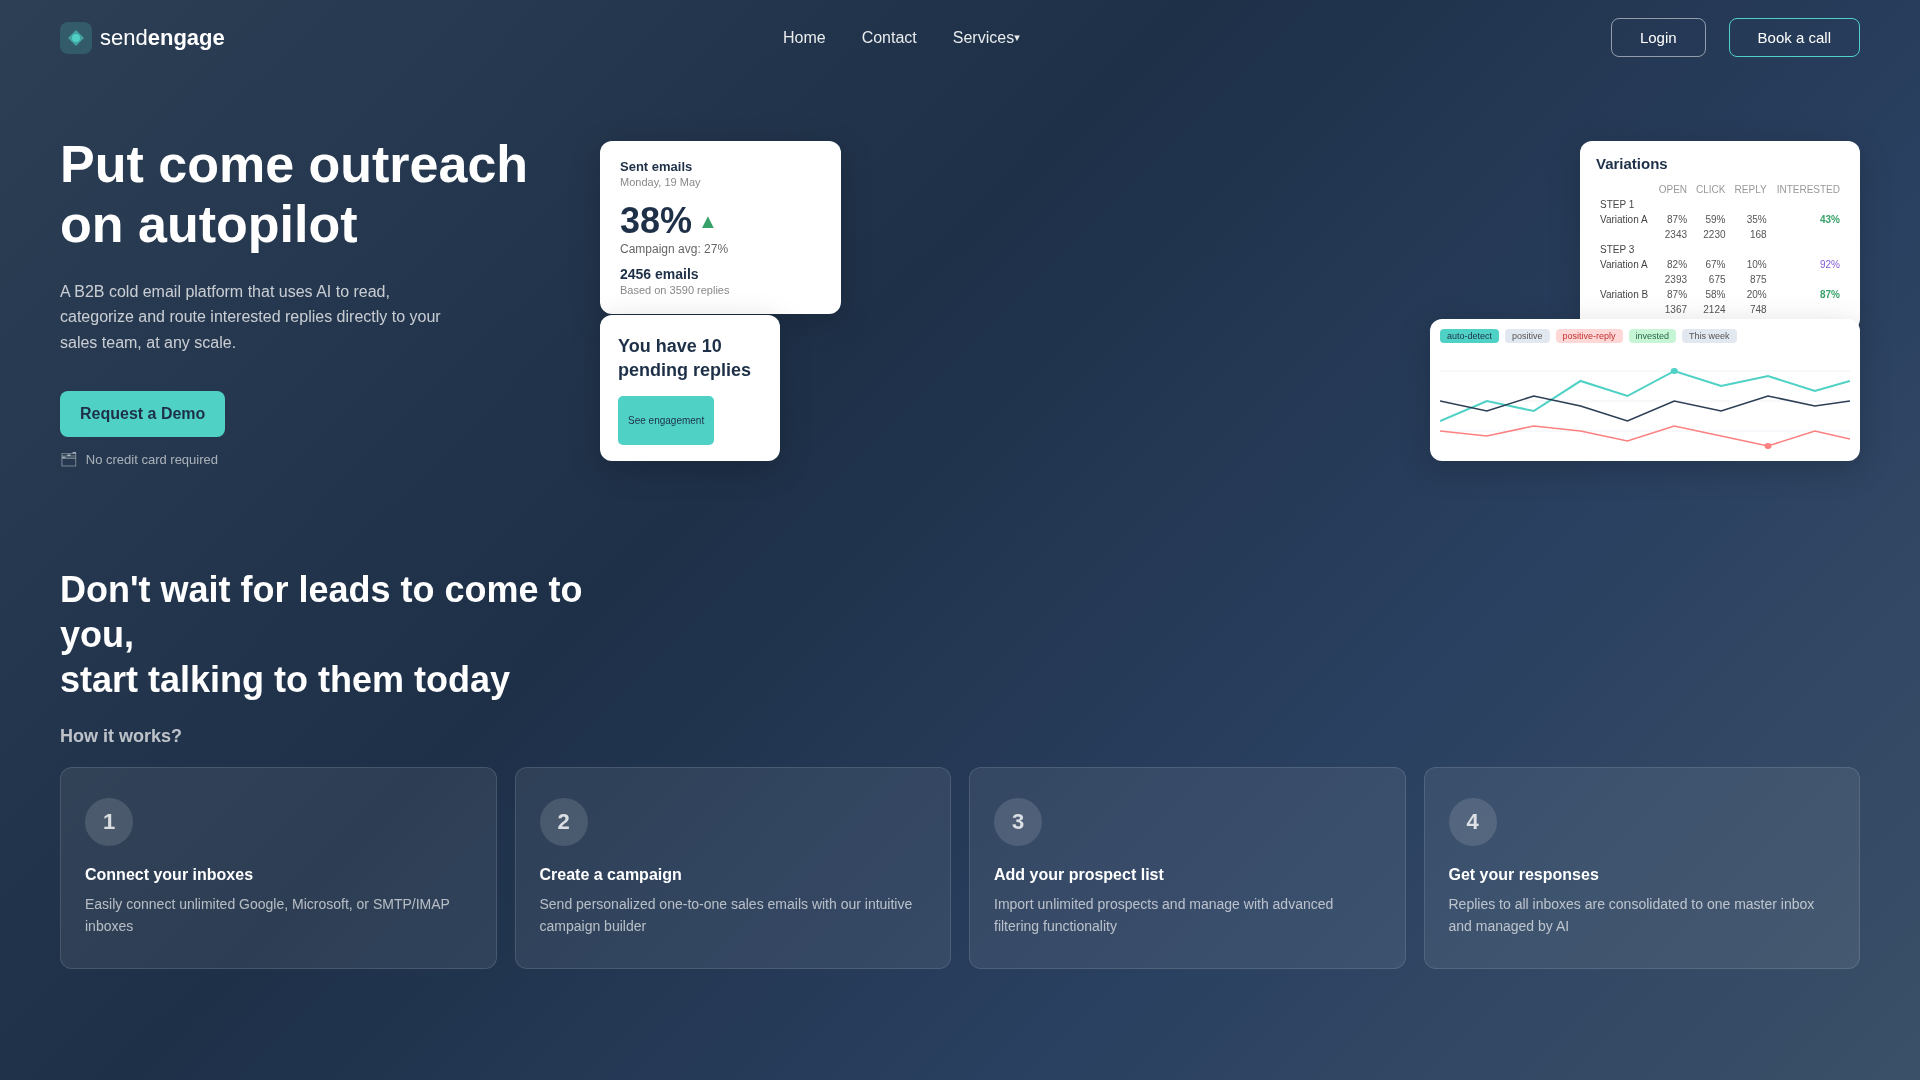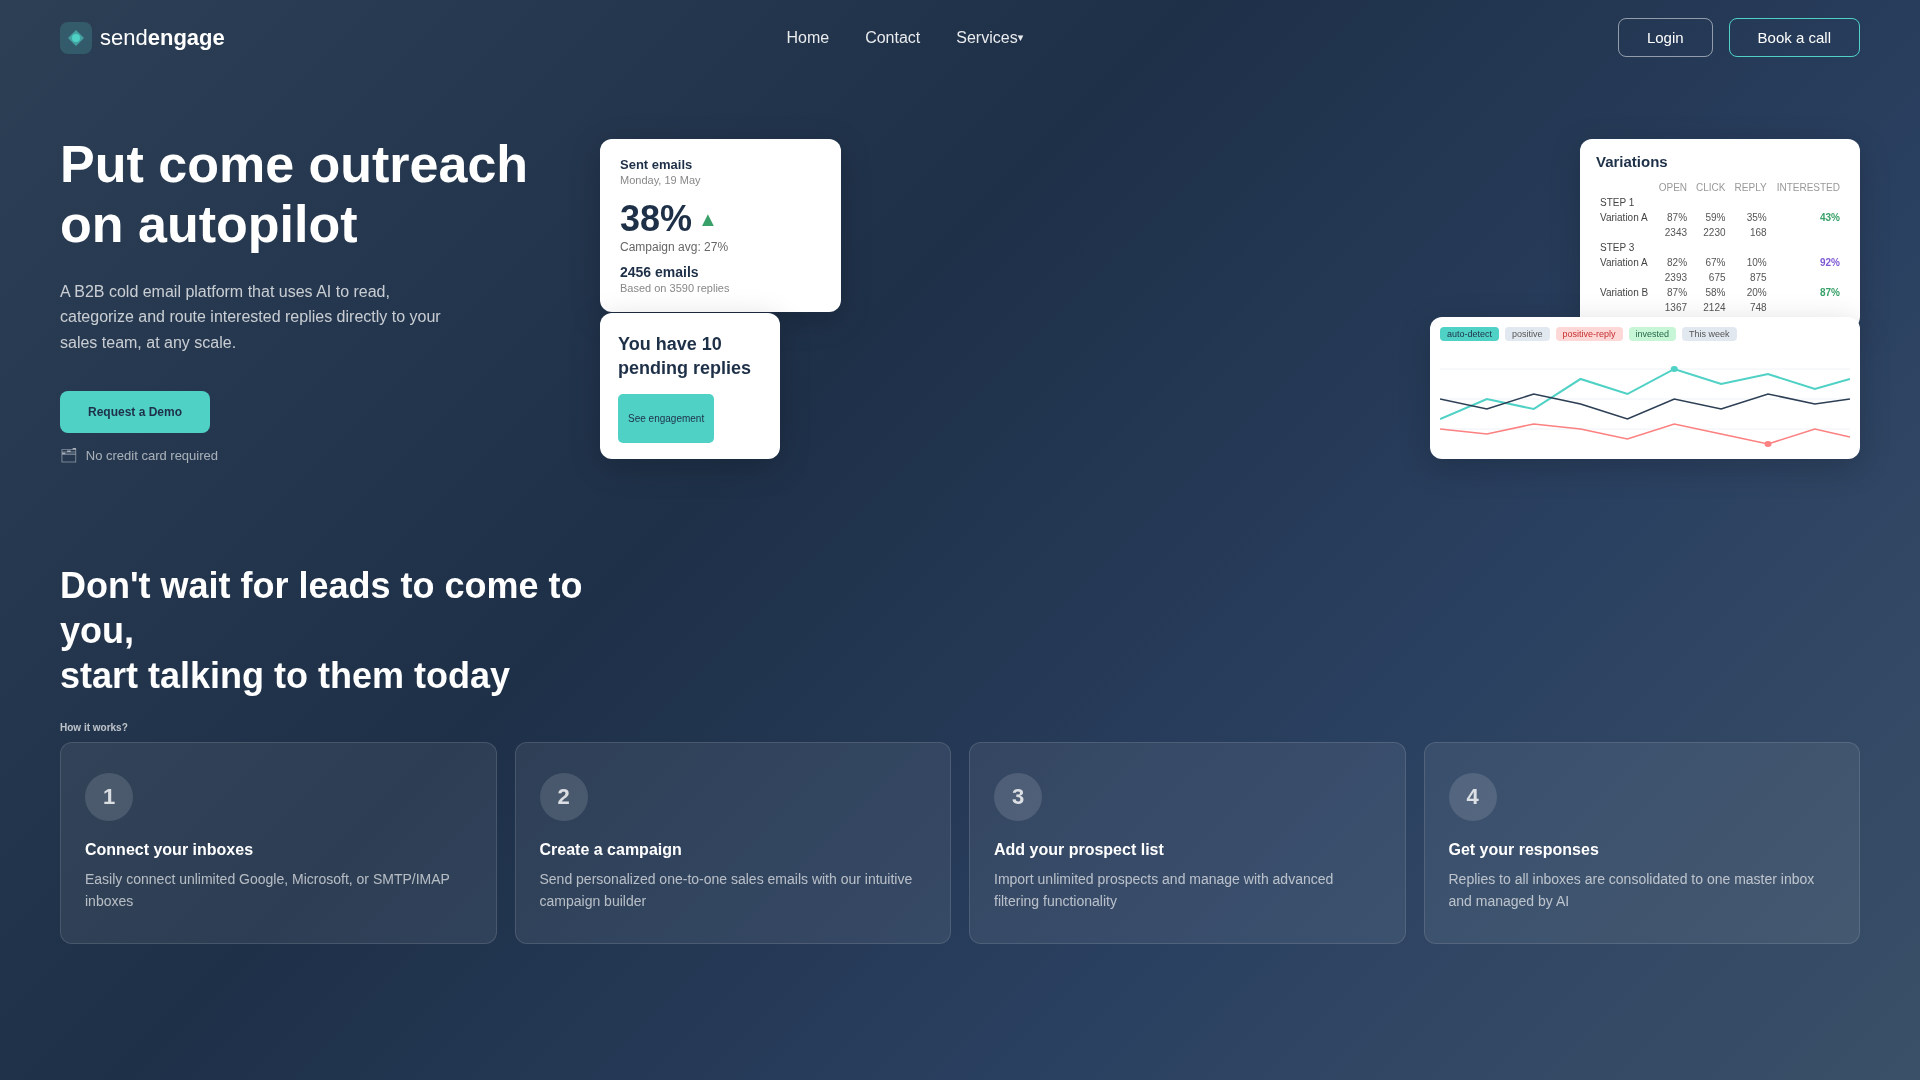--- a/index.html
+++ b/index.html
@@ -48,21 +48,21 @@
     .services-link {
       display: flex;
       align-items: center;
       gap: 0;
       cursor: pointer;
     }
     .chevron-icon { font-size: 11px; }
     .nav-actions {
       display: flex;
       align-items: center;
-      gap: 16px;
+      gap: 23px;
       padding-left: 33px;
     }
     .btn-login {
       padding: 10px 28px;
       border: 1.5px solid rgba(255,255,255,0.5);
       border-radius: 8px;
       background: transparent;
       color: #fff;
       font-size: 15px;
       cursor: pointer;
@@ -96,26 +96,26 @@
       margin-bottom: 24px;
     }
     .hero-subtitle {
       font-size: 16px;
       color: rgba(255,255,255,0.75);
       line-height: 1.6;
       margin-bottom: 36px;
       max-width: 400px;
     }
     .btn-demo {
-      padding: 14px 28px;
+      padding: 14px 20px;
       background: #4fd1c5;
       border: none;
       border-radius: 8px;
       color: #1e3048;
-      font-size: 12px;
+      font-size: 16px;
       font-weight: 600;
       cursor: pointer;
       display: inline-block;
       margin-bottom: 14px;
     }
     .no-credit {
       display: flex;
       align-items: center;
       gap: 8px;
       font-size: 13px;
@@ -190,21 +190,21 @@
       color: #1e3048;
       margin-bottom: 10px;
     }
     .v-table { width: 100%; font-size: 10px; color: #555; border-collapse: collapse; }
     .v-table th { color: #999; font-weight: 500; text-align: right; padding: 2px 4px; }
     .v-table th:first-child { text-align: left; }
     .v-table td { padding: 2px 4px; text-align: right; }
     .v-table td:first-child { text-align: left; color: #444; }
     .v-step { font-size: 10px; color: #999; padding: 4px 0 2px; font-weight: 500; }
     .pct-green { color: #38a169; font-weight: 600; }
-    .pct-purple { color: #805ad5; font-weight: 700; }
+    .pct-purple { color: #805ad5; font-weight: 400; }
 
     .card-pending {
       bottom: 0;
       left: 0;
       width: 180px;
       padding: 20px 18px 16px;
     }
     .card-pending .pending-title {
       font-size: 18px;
       font-weight: 700;
@@ -257,24 +257,24 @@
     }
     .section2-title {
       font-size: 36px;
       font-weight: 700;
       color: #fff;
       max-width: 560px;
       line-height: 1.25;
       margin-bottom: 24px;
     }
     .how-label {
-      font-size: 10px;
+      font-size: 18px;
       font-weight: 600;
       color: rgba(255,255,255,0.7);
-      margin-bottom: 9px;
+      margin-bottom: 20px;
     }
     .steps-grid {
       display: grid;
       grid-template-columns: repeat(4, 1fr);
       gap: 18px;
     }
     .step-card {
       background: rgba(255,255,255,0.07);
       border: 1px solid rgba(255,255,255,0.12);
       border-radius: 12px;

